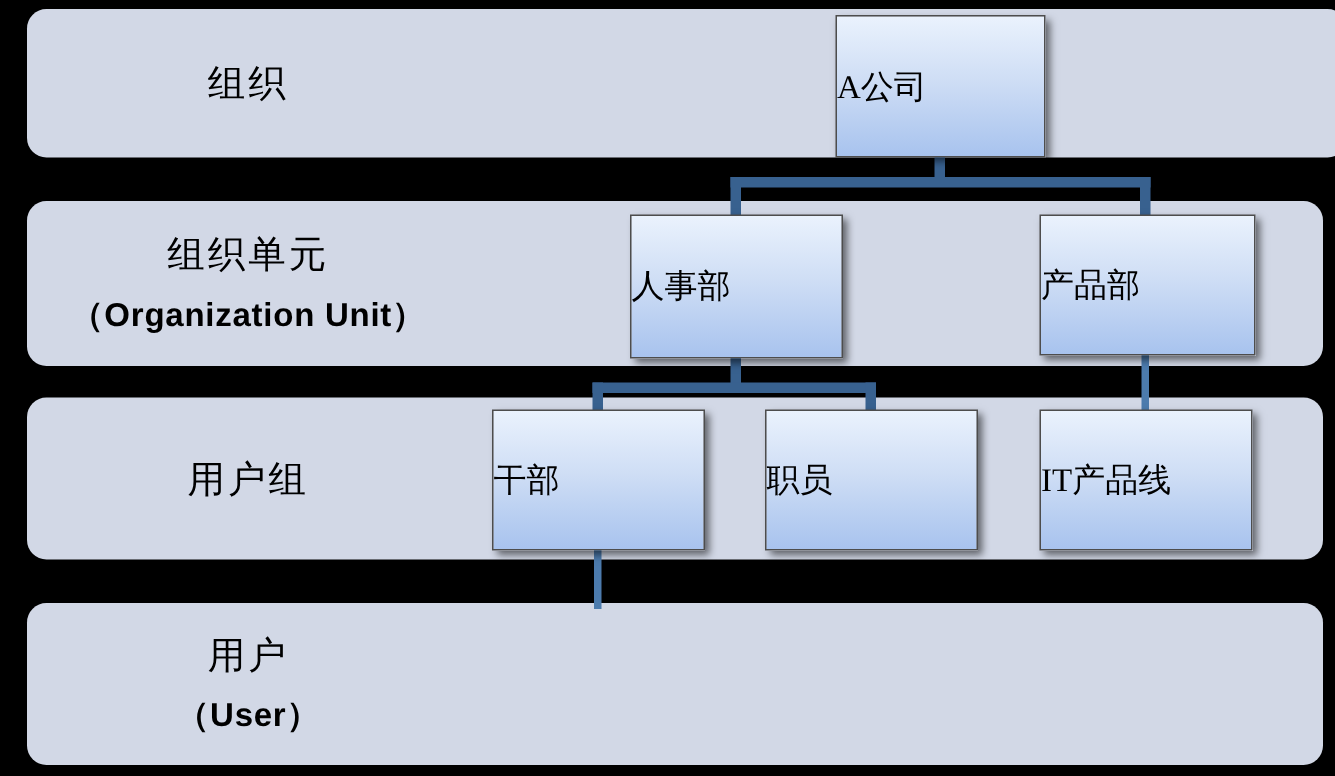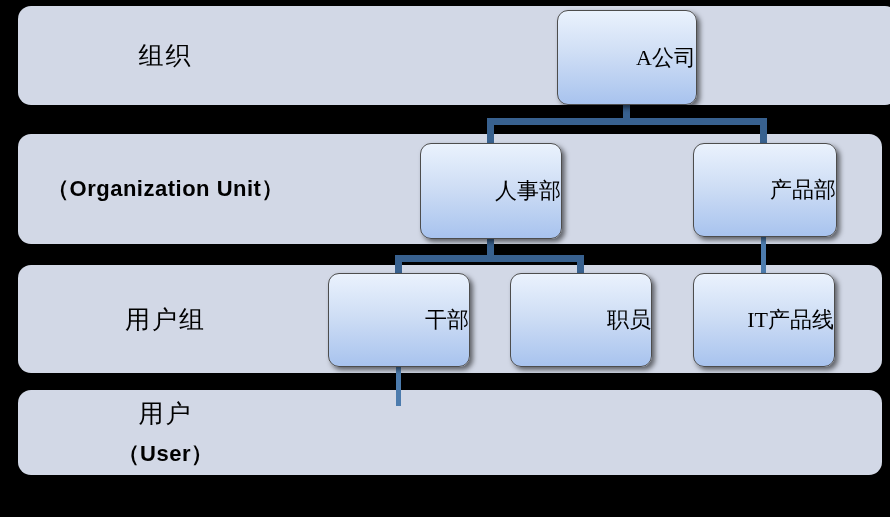--- a/index.html
+++ b/index.html
@@ -15,21 +15,21 @@
   .band {
     position: absolute;
     left: 18px;
     width: 864px;
     background: #d2d8e6;
     border-radius: 13px;
   }
   .band-1 { top: 6px;   height: 99px; padding-left: 16px; }
   .band-2 { top: 134px; height: 110px; }
   .band-3 { top: 265px; height: 108px; }
-  .band-4 { top: 390px; height: 85px; }
+  .band-4 { top: 402px; height: 108px; }
 
   .row-label {
     position: absolute;
     left: 20px;
     top: 0;
     width: 255px;
     height: 100%;
     display: flex;
     flex-direction: column;
     align-items: center;
@@ -46,26 +46,26 @@
     font-size: 22px;
     font-weight: 600;
     letter-spacing: 0.5px;
     white-space: nowrap;
   }
 
   
   .node {
     position: absolute;
     border: 1px solid #4d4d4d;
-    border-radius: 11px;
+    border-radius: 0;
     background: linear-gradient(to bottom, #eaf2fd 0%, #cfdef5 45%, #a8c3ee 100%);
     box-shadow: 3px 3px 5px rgba(0,0,0,0.55);
     display: flex;
     flex-direction: column;
-    align-items: flex-end;
+    align-items: flex-start;
     justify-content: center;
     color: #000;
     font-size: 22px;
     font-family: "Liberation Serif", "DejaVu Serif", serif;
   }
   .node-company        { left: 557px; top: 10px;  width: 138px; height: 93px; }
   .node-hr-dept        { left: 420px; top: 143px; width: 140px; height: 94px; }
   .node-product-dept   { left: 693px; top: 143px; width: 142px; height: 92px; }
   .node-cadre          { left: 328px; top: 273px; width: 140px; height: 92px; }
   .node-staff          { left: 510px; top: 273px; width: 140px; height: 92px; }
@@ -102,20 +102,21 @@
 <div class="canvas">
 
   <div class="band band-1">
     <div class="row-label">
       <div class="zh">组织</div>
     </div>
   </div>
 
   <div class="band band-2">
     <div class="row-label">
+      <div class="zh">组织单元</div>
       <div class="en">（Organization Unit）</div>
     </div>
   </div>
 
   <div class="band band-3">
     <div class="row-label">
       <div class="zh">用户组</div>
     </div>
   </div>
 

